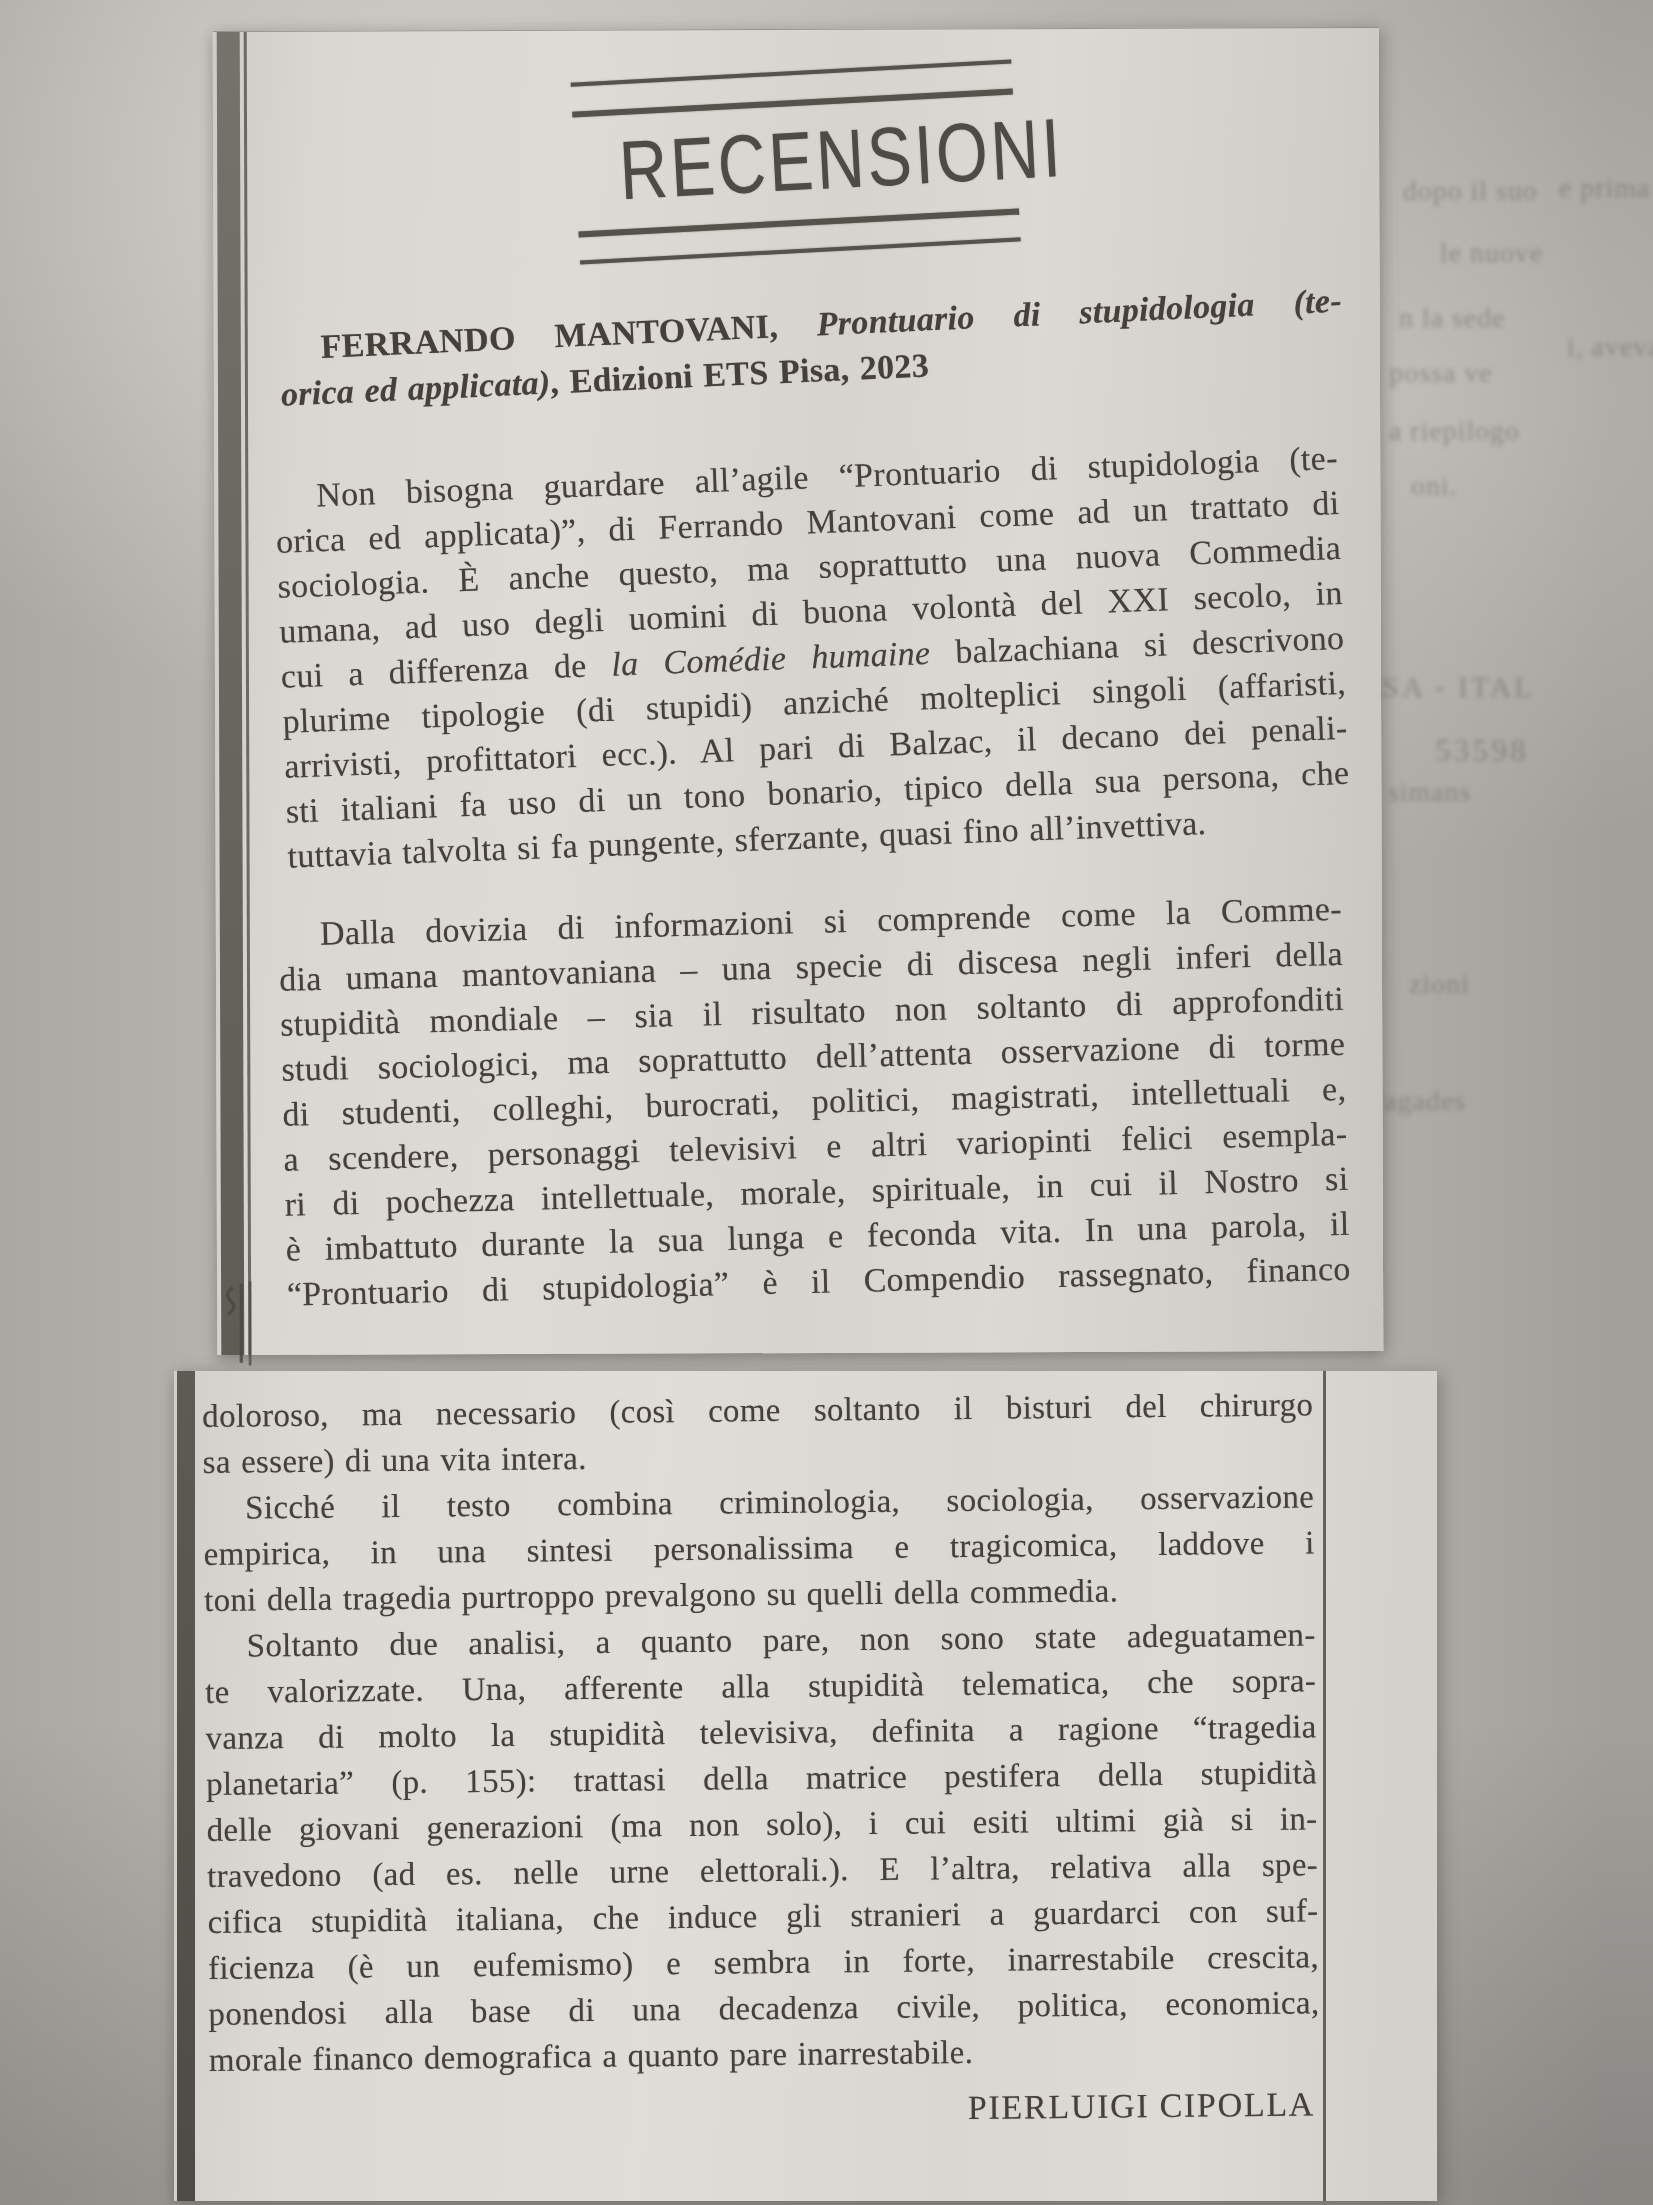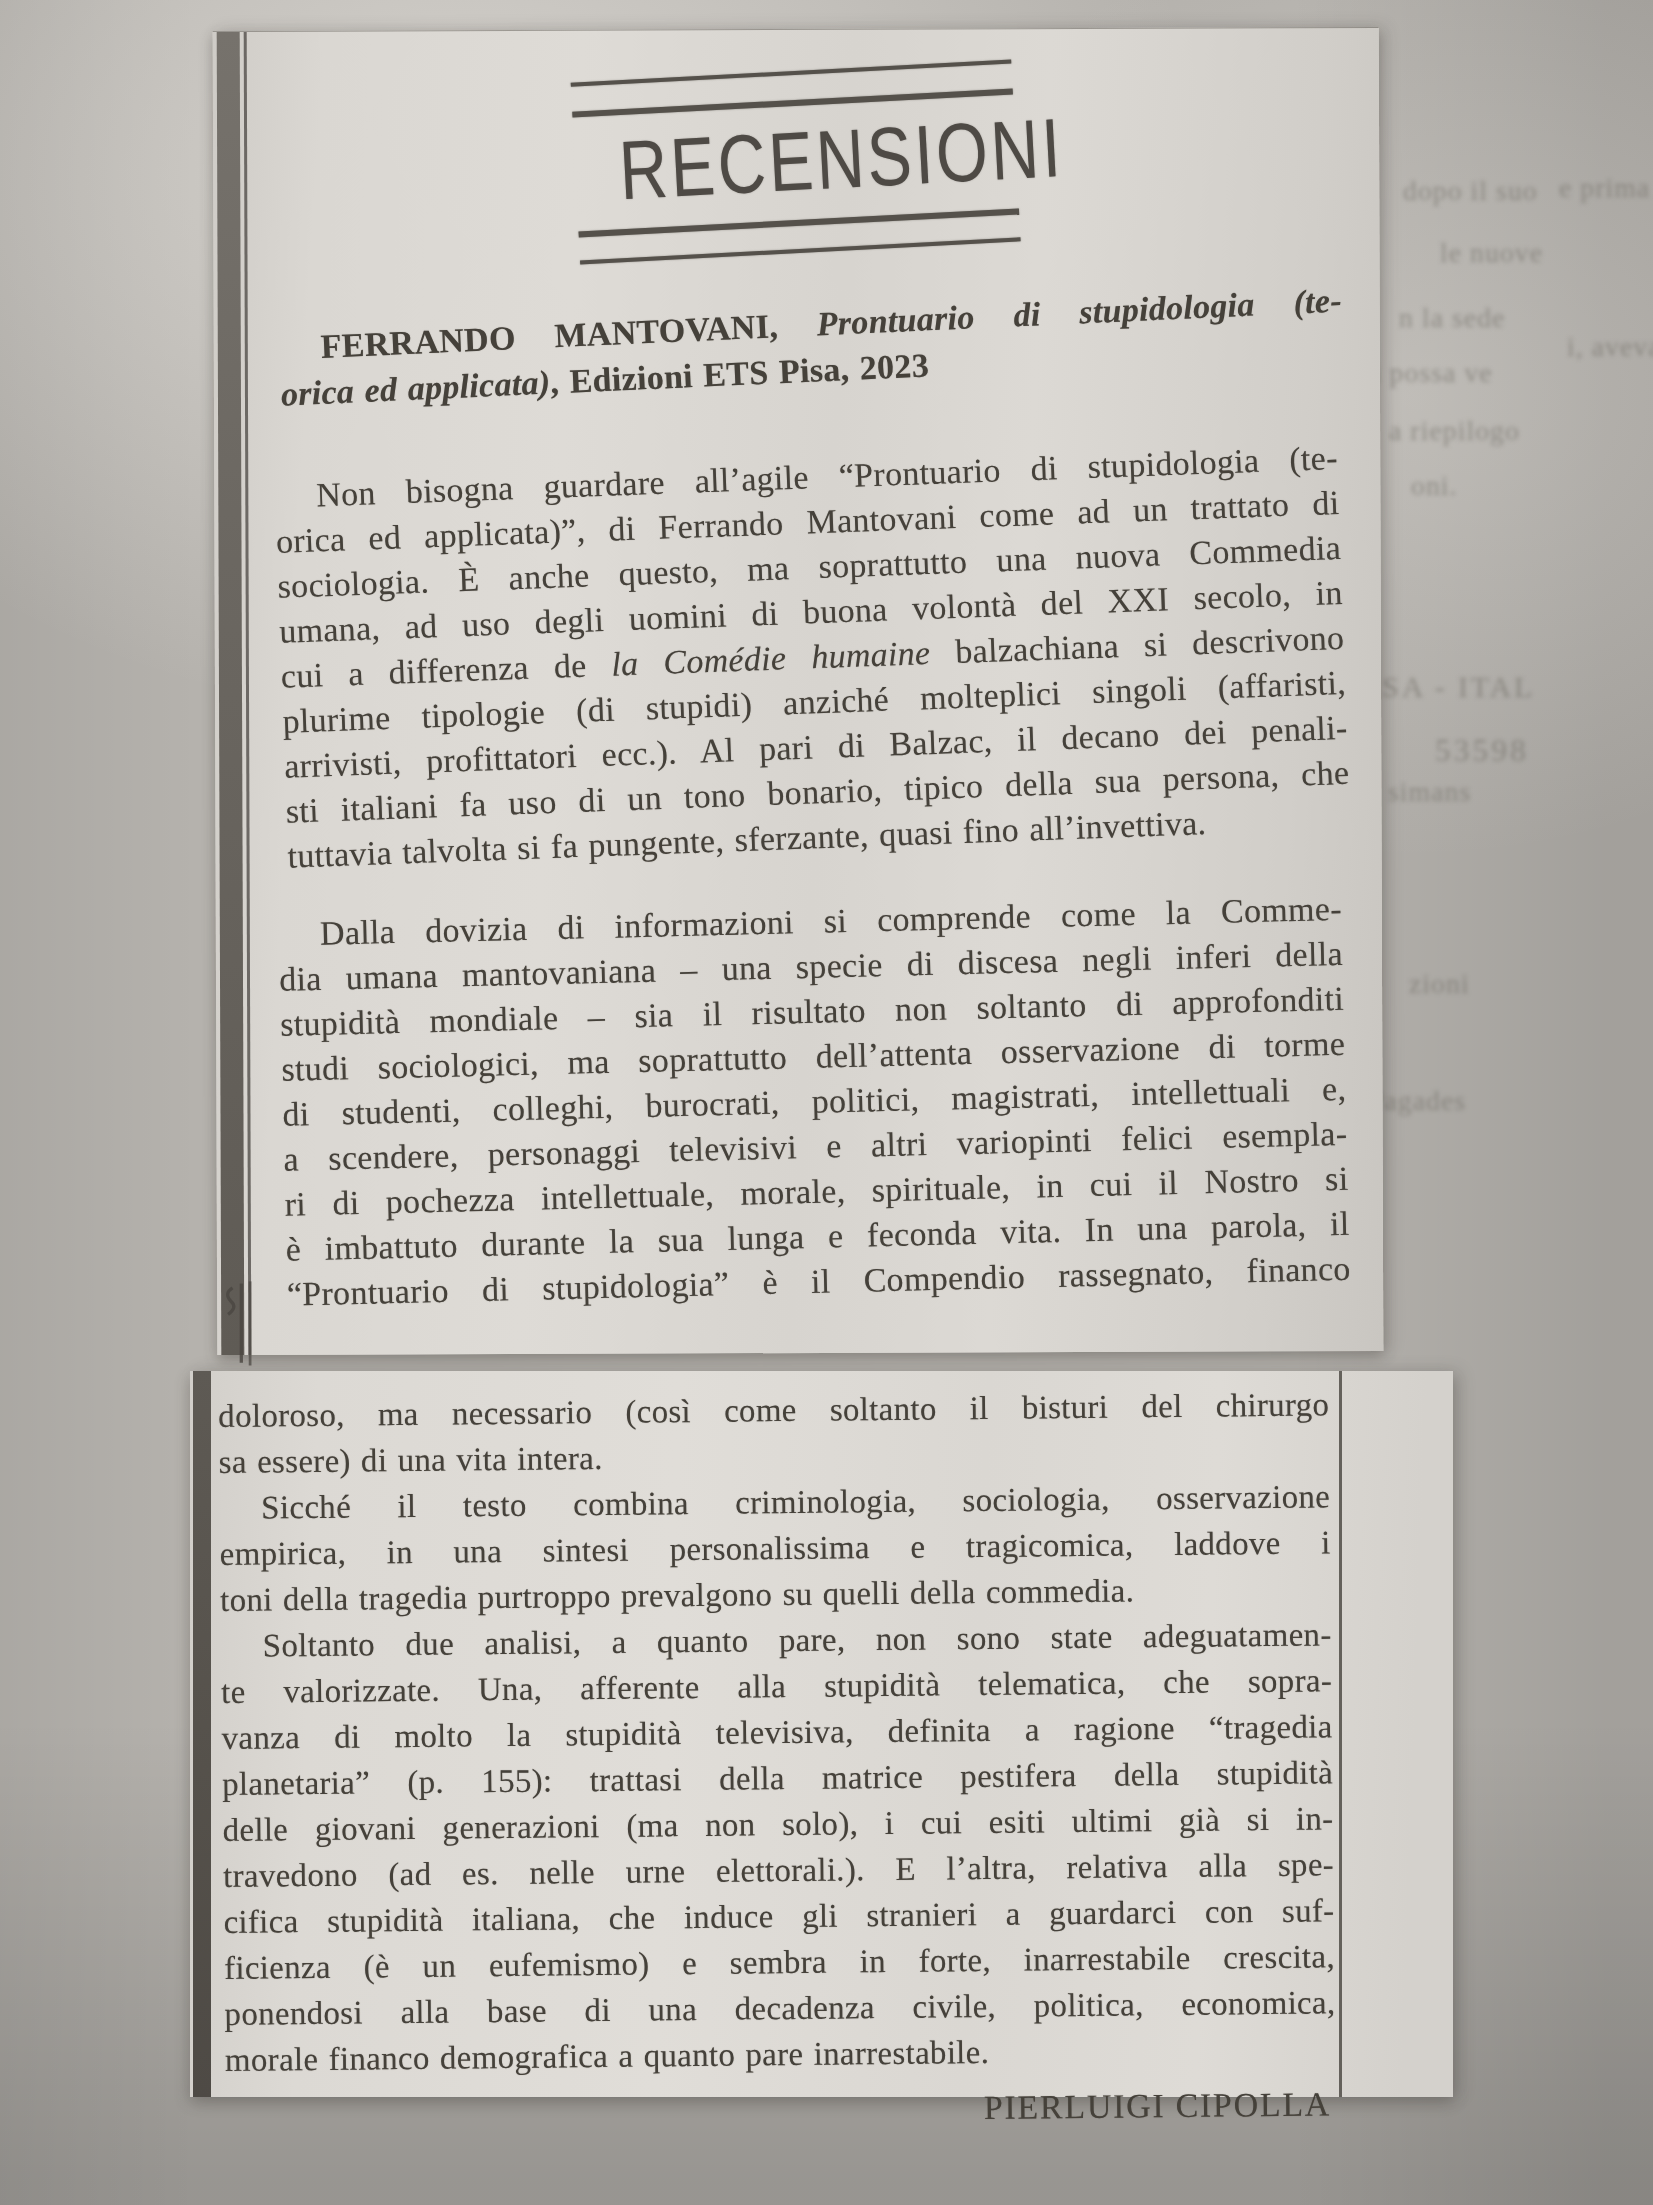--- a/index.html
+++ b/index.html
@@ -37,21 +37,21 @@
         border-top:1.7px solid rgba(75,71,64,0.45);
         background:
           linear-gradient(93deg, #cfccc7 0%, #dad7d2 9%, #dedbd6 30%, #d7d4cf 52%, #dcd9d4 68%, #d1cec9 90%, #c9c6c1 100%),
           #d8d5d0;}
   #clip-top .band{position:absolute;left:4.4px;top:0;width:23px;height:100%;
         background:linear-gradient(180deg,#76726c 0%,#6b6761 40%,#5f5b55 100%);}
   #clip-top .band-line{position:absolute;left:31px;top:0;width:2.8px;height:100%;
         background:#4a4641;opacity:0.75;}
 
   
-  #clip-lower{left:190px;top:1371px;width:1263px;height:726px;
+  #clip-lower{left:174px;top:1371px;width:1263px;height:830px;
         background:
           linear-gradient(92deg, #d2cfca 0%, #dcd9d4 10%, #e0ddd8 38%, #dad7d2 62%, #dedbd6 80%, #d4d1cc 96%),
           #dbd8d3;}
   #clip-lower .band{position:absolute;left:3.3px;top:0;width:17.6px;height:100%;
         background:linear-gradient(180deg,#5e5a54 0%,#55514b 55%,#4e4a45 100%);}
   #clip-lower .rule-v{position:absolute;left:1149px;top:0;width:2.8px;height:100%;
         background:#504c46;opacity:0.85;}
 
   
   .ink{color:#45413a;text-shadow:0 0 1.1px rgba(69,64,57,0.40);}

